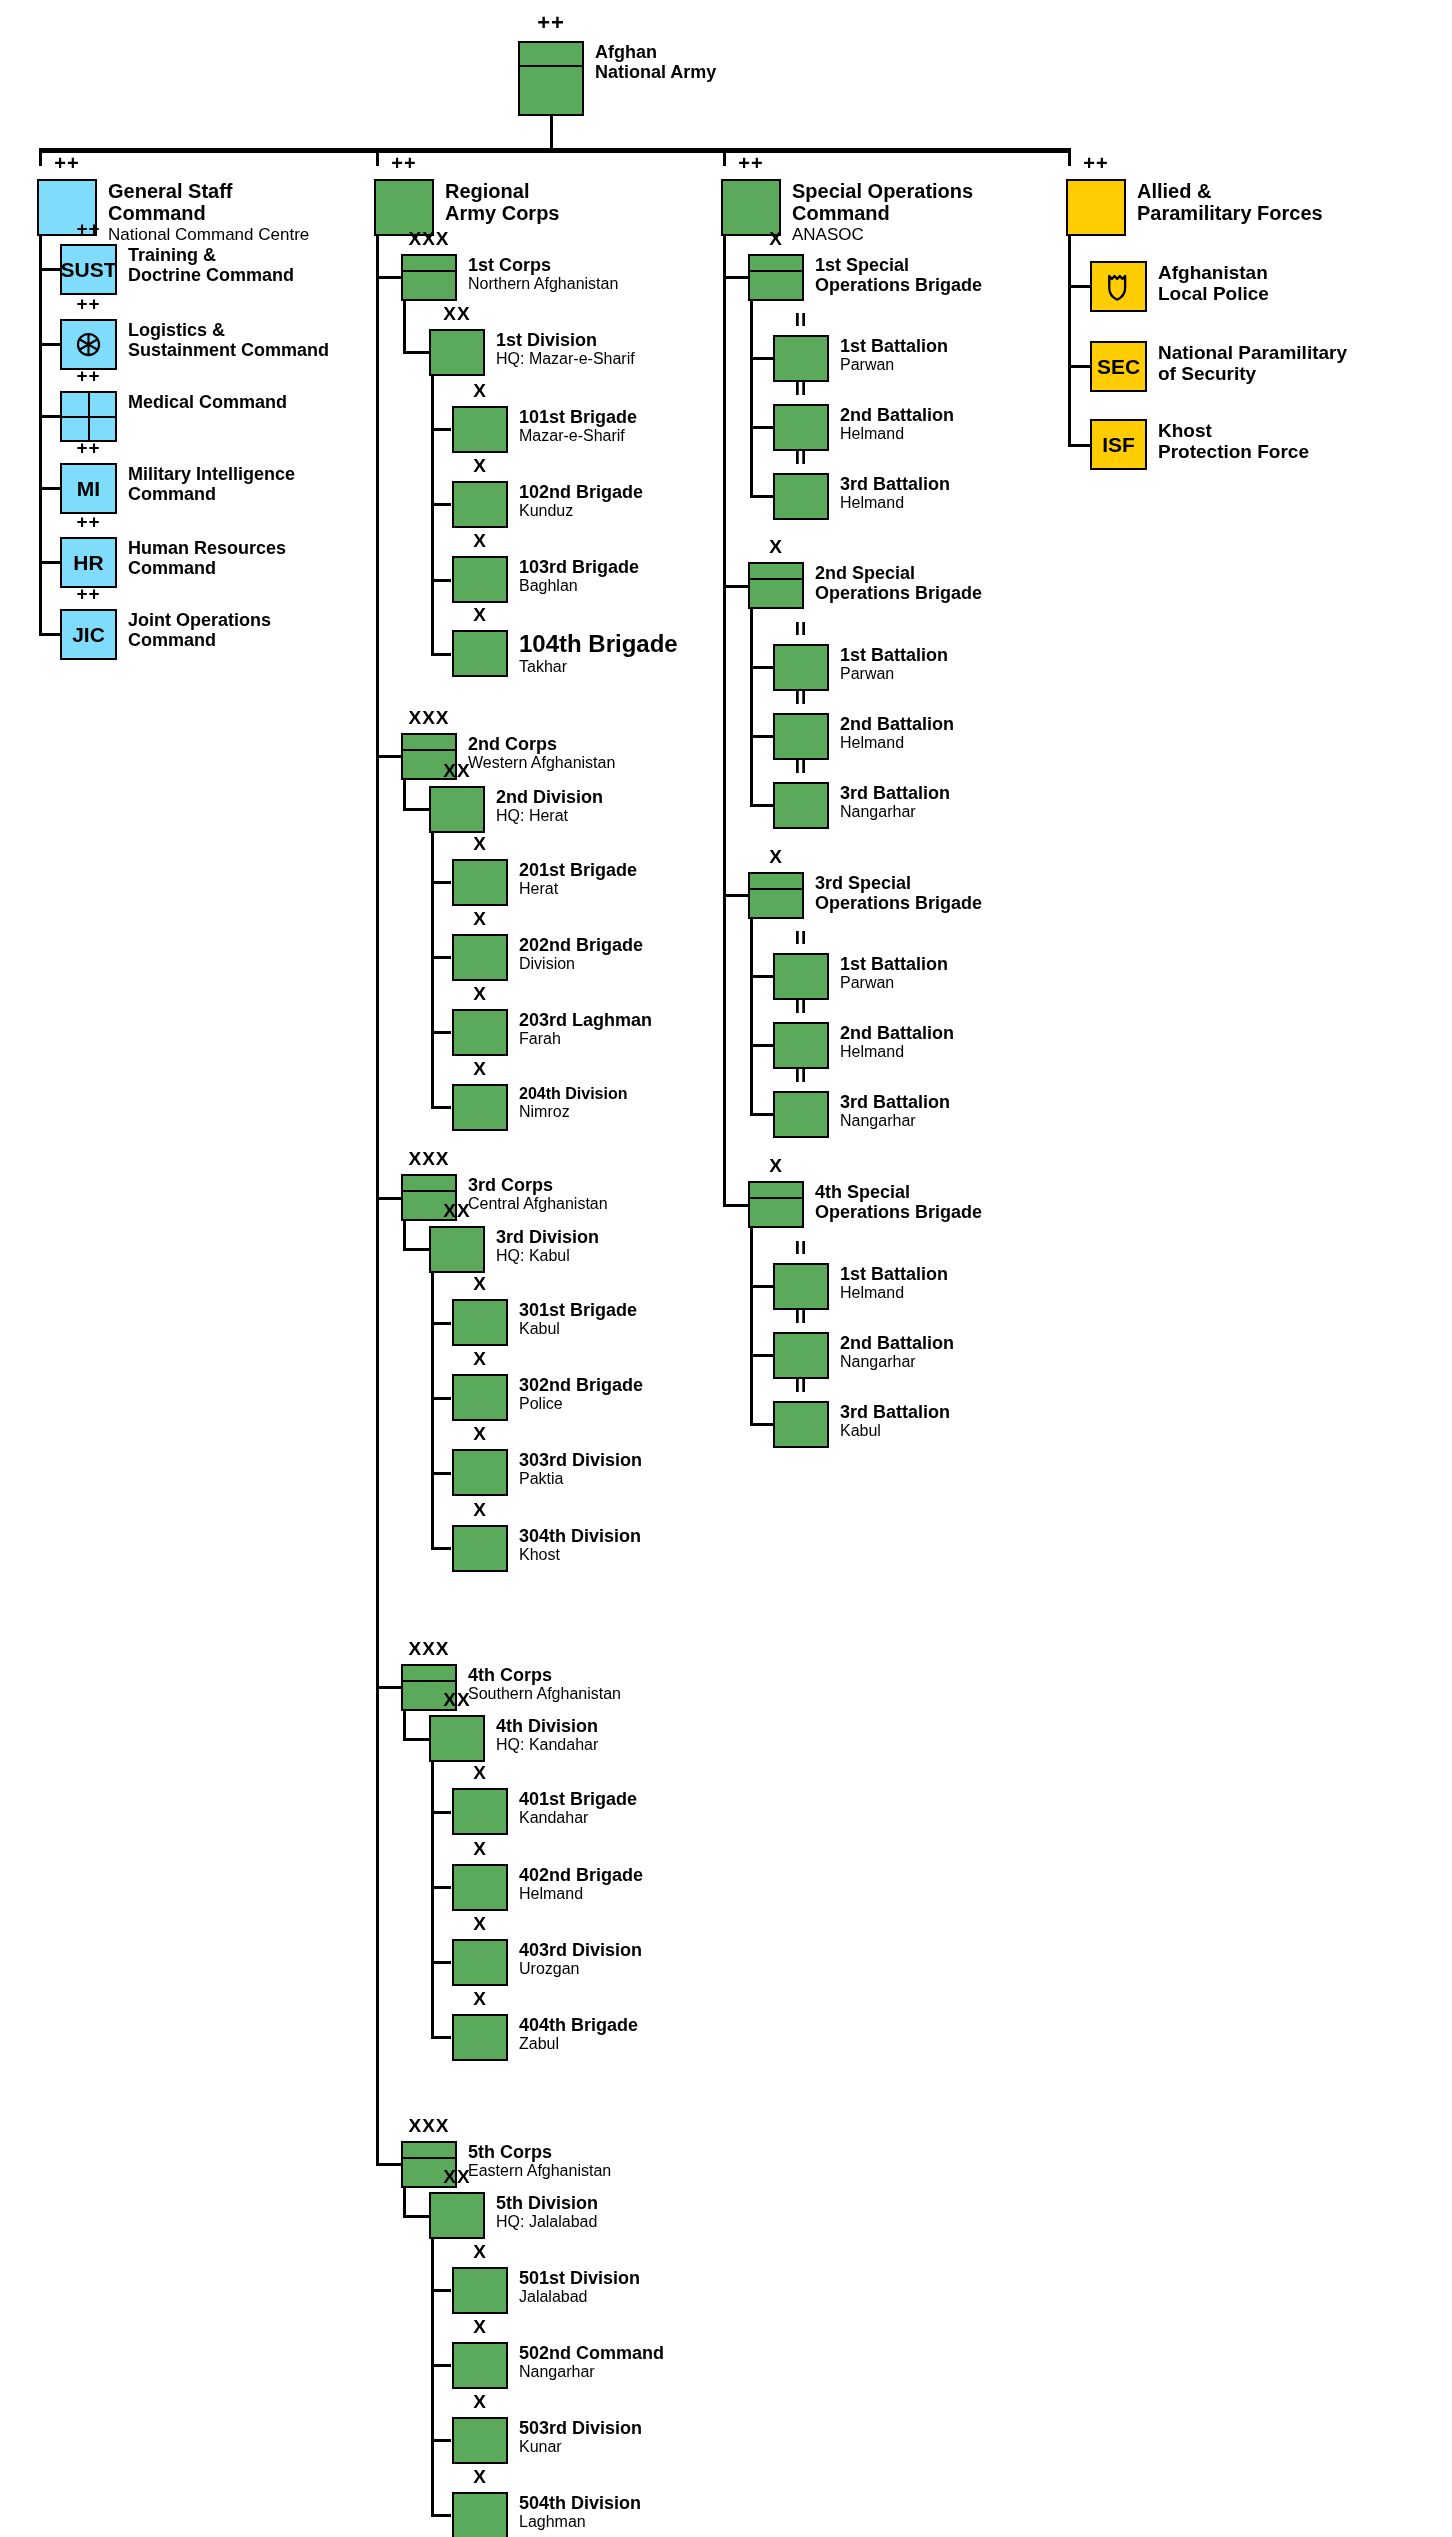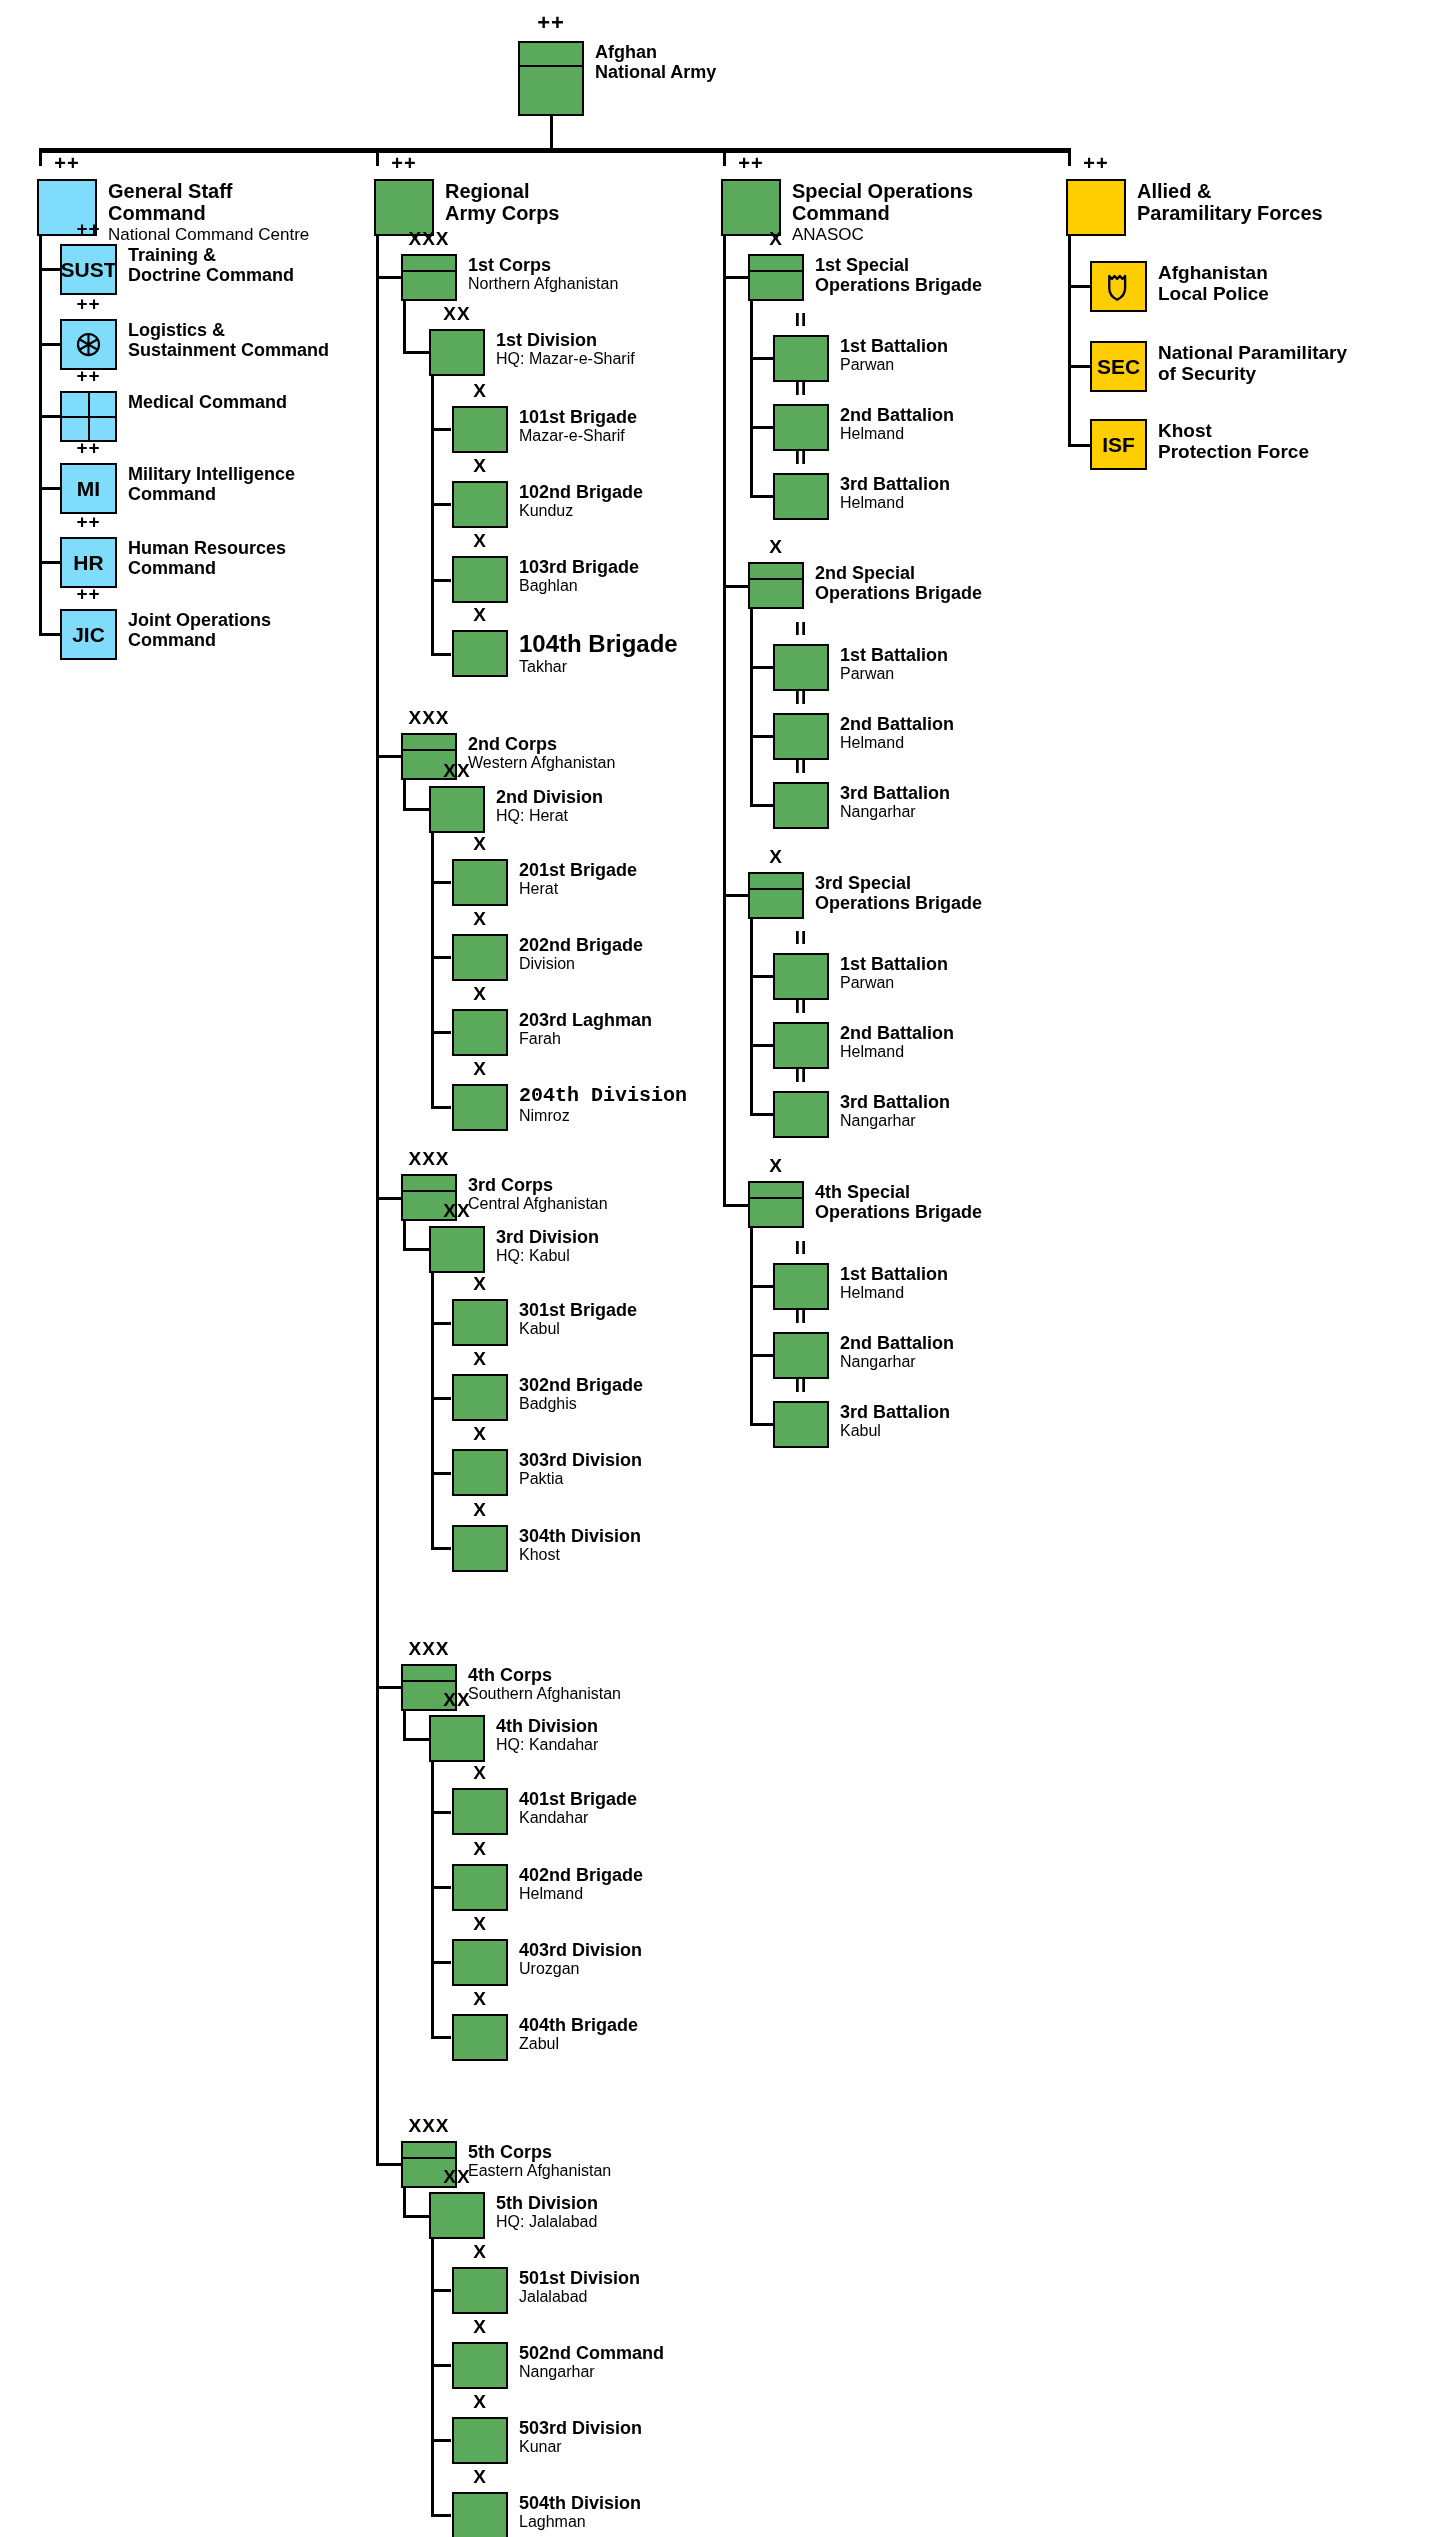--- a/index.html
+++ b/index.html
@@ -331,21 +331,21 @@
         <div class="lbl-sub" style="font-size: 16px;">Farah</div>
       </div>
     </div>
     <div class="hline" style="left: 431px; top: 1031px; width: 20px;"></div>
     <div class="node" style="left: 452px; top: 1084px;">
       <div class="symwrap" style="width: 56px; height: 47px;">
         <div class="echelon" style="top: -25px; font-size: 19px;">X</div>
         <div class="sym " style="width: 56px; height: 47px;"></div>
       </div>
       <div class="labels">
-        <div class="lbl-main" style="font-size: 20px; font-family: Liberation Mono, monospace;">204th Division</div>
+        <div class="lbl-main" style="font-size: 16px;">204th Division</div>
         <div class="lbl-sub" style="font-size: 16px;">Nimroz</div>
       </div>
     </div>
     <div class="hline" style="left: 431px; top: 1106px; width: 20px;"></div>
     <div class="vline" style="left: 431px; top: 832px; height: 276px;"></div>
     <div class="node" style="left: 401px; top: 1174px;">
       <div class="symwrap" style="width: 56px; height: 47px;">
         <div class="echelon" style="top: -25px; font-size: 19px;">XXX</div>
         <div class="sym " style="width: 56px; height: 47px;">
           <div class="hdiv" style="top: 14px;"></div>
@@ -380,21 +380,21 @@
       </div>
     </div>
     <div class="hline" style="left: 431px; top: 1322px; width: 20px;"></div>
     <div class="node" style="left: 452px; top: 1374px;">
       <div class="symwrap" style="width: 56px; height: 47px;">
         <div class="echelon" style="top: -25px; font-size: 19px;">X</div>
         <div class="sym " style="width: 56px; height: 47px;"></div>
       </div>
       <div class="labels">
         <div class="lbl-main" style="font-size: 18px;">302nd Brigade</div>
-        <div class="lbl-sub" style="font-size: 16px;">Badghis</div>
+        <div class="lbl-sub" style="font-size: 16px;">Police</div>
       </div>
     </div>
     <div class="hline" style="left: 431px; top: 1397px; width: 20px;"></div>
     <div class="node" style="left: 452px; top: 1449px;">
       <div class="symwrap" style="width: 56px; height: 47px;">
         <div class="echelon" style="top: -25px; font-size: 19px;">X</div>
         <div class="sym " style="width: 56px; height: 47px;"></div>
       </div>
       <div class="labels">
         <div class="lbl-main" style="font-size: 18px;">303rd Division</div>

